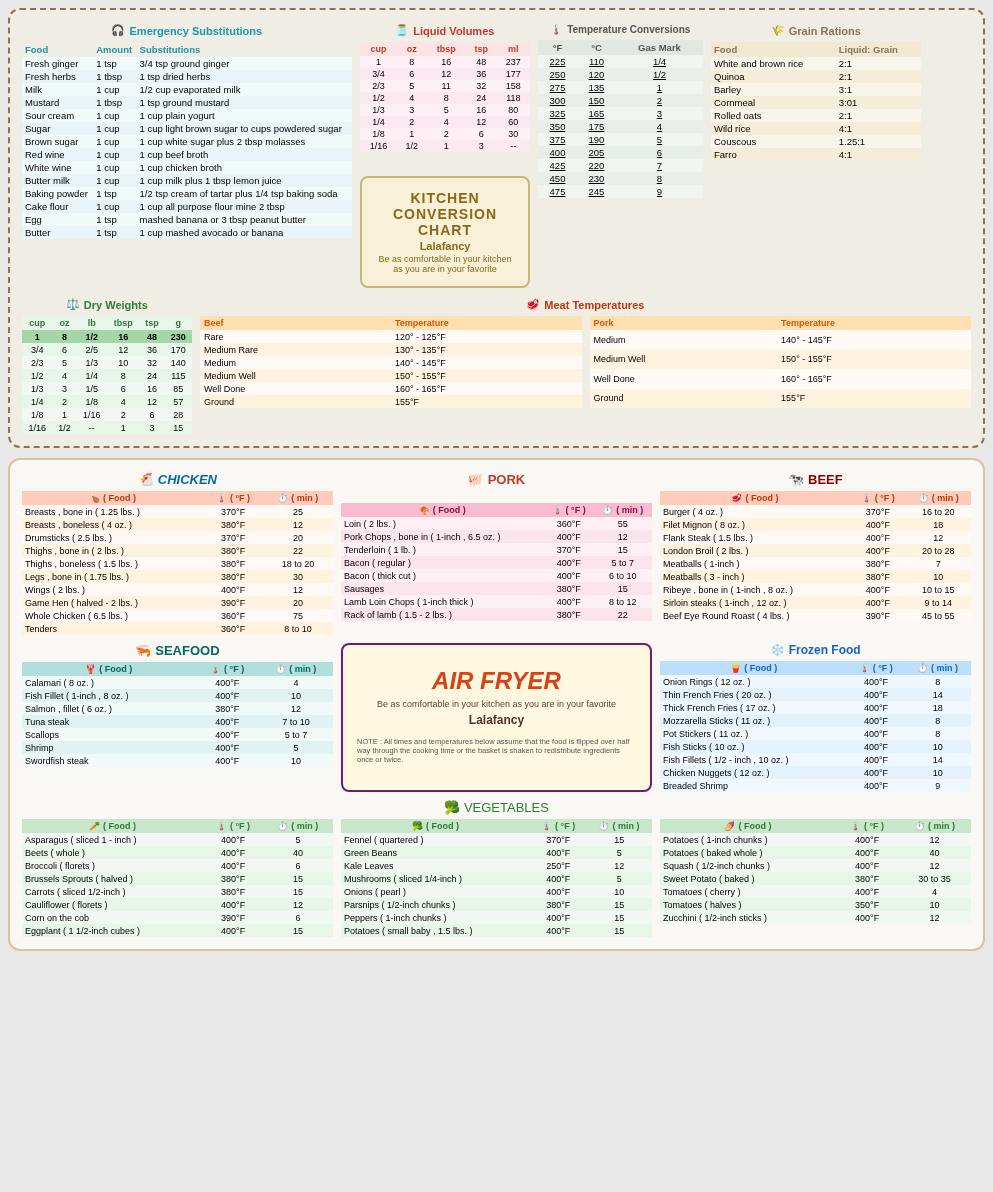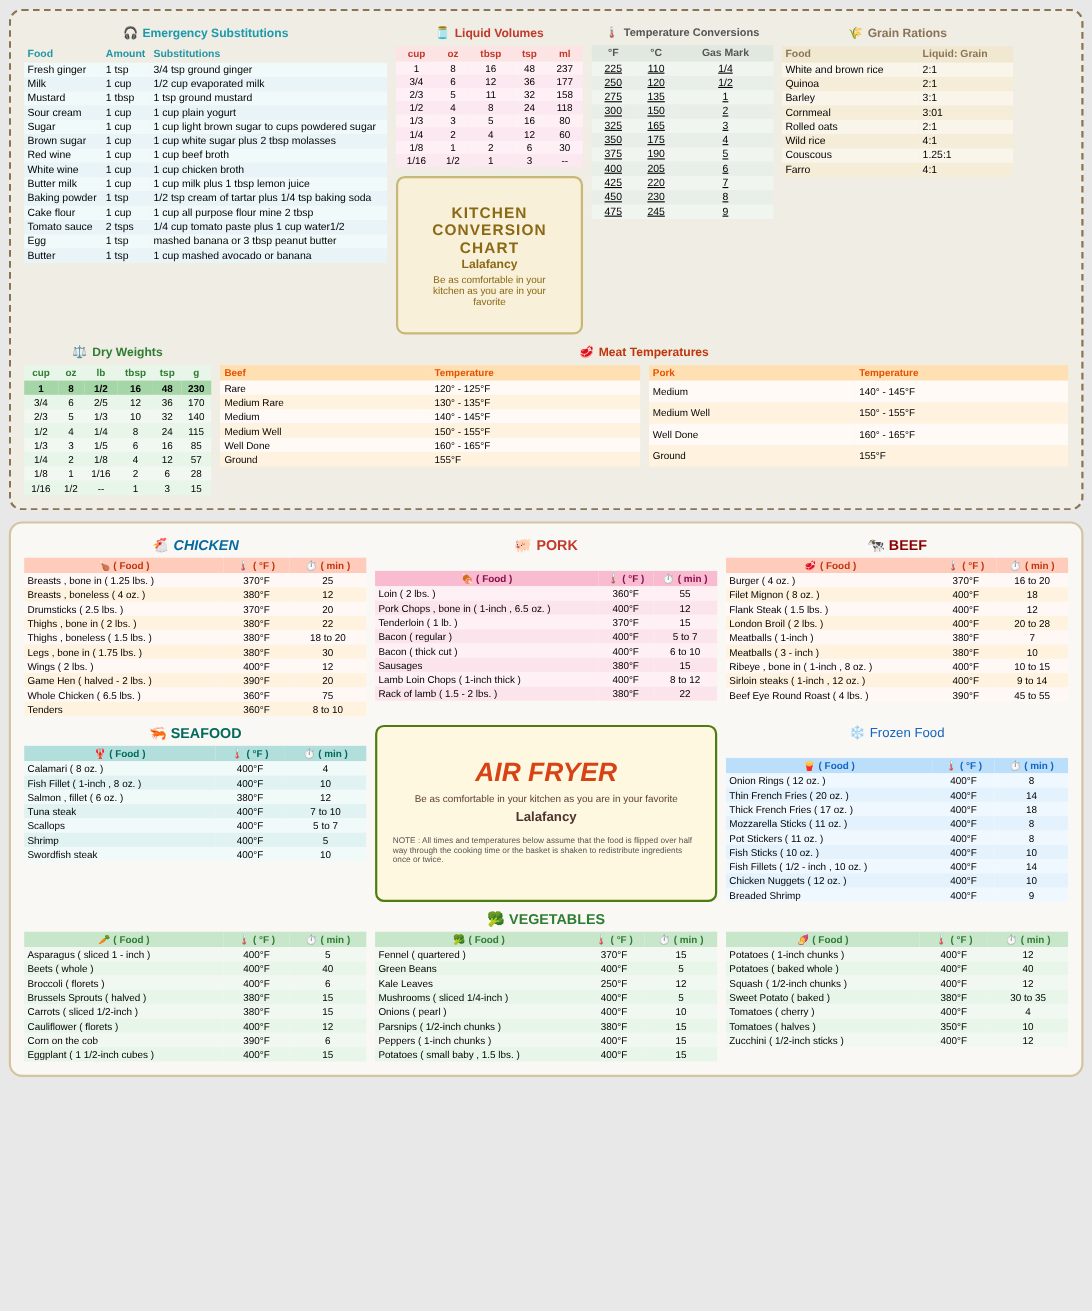--- a/index.html
+++ b/index.html
@@ -109,20 +109,25 @@
               <th>Substitutions</th>
             </tr>
           </thead>
           <tbody id="emergency-tbody">
               <tr>
                 <td>Fresh ginger</td>
                 <td>1 tsp</td>
                 <td>3/4 tsp ground ginger</td>
               </tr>
               <tr>
+                <td>Fresh herbs</td>
+                <td>1 tbsp</td>
+                <td>1 tsp dried herbs</td>
+              </tr>
+              <tr>
                 <td>Milk</td>
                 <td>1 cup</td>
                 <td>1/2 cup evaporated milk</td>
               </tr>
               <tr>
                 <td>Mustard</td>
                 <td>1 tbsp</td>
                 <td>1 tsp ground mustard</td>
               </tr>
               <tr>
@@ -157,25 +162,20 @@
               </tr>
               <tr>
                 <td>Baking powder</td>
                 <td>1 tsp</td>
                 <td>1/2 tsp cream of tartar plus 1/4 tsp baking soda</td>
               </tr>
               <tr>
                 <td>Cake flour</td>
                 <td>1 cup</td>
                 <td>1 cup all purpose flour mine 2 tbsp</td>
-              </tr>
-              <tr>
-                <td>Tomato sauce</td>
-                <td>2 tsps</td>
-                <td>1/4 cup tomato paste plus 1 cup water1/2</td>
               </tr>
               <tr>
                 <td>Egg</td>
                 <td>1 tsp</td>
                 <td>mashed banana or 3 tbsp peanut butter</td>
               </tr>
               <tr>
                 <td>Butter</td>
                 <td>1 tsp</td>
                 <td>1 cup mashed avocado or banana</td>
@@ -252,21 +252,21 @@
               <tr>
                 <td>1/16</td>
                 <td>1/2</td>
                 <td>1</td>
                 <td>3</td>
                 <td>--</td>
               </tr>
             </tbody>
         </table>
 
-        <div style="margin-top:8px; background:#f8f0d8; border:2px solid #c8b878; border-radius:8px; padding:23px; text-align:center;">
+        <div style="margin-top:24px; background:#f8f0d8; border:2px solid #c8b878; border-radius:8px; padding:12px; text-align:center;">
           <div style="font-size:14px; font-weight:900; color:#8B6914; letter-spacing:1px;">KITCHEN CONVERSION CHART</div>
           <div style="font-size:11px; font-weight:bold; color:#8B6914; margin:2px 0;">Lalafancy</div>
           <div style="font-size:9px; color:#8B6914;">Be as comfortable in your kitchen as you are in your favorite</div>
         </div>
       </div>
 
       <div>
         <div class="section-header" style="color:#555; font-size:10px;">
           <span>🌡️</span>
           <span>Temperature Conversions</span>
@@ -790,29 +790,29 @@
               </tr>
               <tr>
                 <td>Swordfish steak</td>
                 <td>400°F</td>
                 <td>10</td>
               </tr>
             </tbody>
         </table>
       </div>
 
-      <div style="background:#fff8e1; border:2px solid #4d7c0f; border-radius:8px; padding:10px; text-align:center; display:flex; flex-direction:column; align-items:center; justify-content:center;">
+      <div style="background:#fff8e1; border:2px solid #701a75; border-radius:8px; padding:10px; text-align:center; display:flex; flex-direction:column; align-items:center; justify-content:center;">
         <div style="font-size:24px; font-weight:900; color:#d84315; font-style:italic;">AIR FRYER</div>
         <div style="font-size:9px; color:#5d4037; margin:4px 0;">Be as comfortable in your kitchen as you are in your favorite</div>
         <div style="font-size:12px; font-weight:bold; color:#4e342e;">Lalafancy</div>
         <div style="font-size:7.5px; color:#555; margin-top:6px; text-align:left; padding:4px;">NOTE : All times and temperatures below assume that the food is flipped over half way through the cooking time or the basket is shaken to redistribute ingredients once or twice.</div>
       </div>
 
       <div>
-        <div style="text-align:center; font-weight:normal; font-size:12px; color:#1565C0; margin-bottom:16px;">
+        <div style="text-align:center; font-weight:bold; font-size:12px; color:#1565C0; margin-bottom:4px;">
           <span>❄️</span>
           <span>Frozen Food</span>
         </div>
         <table class="food-table frozen-table">
           <thead>
             <tr>
               <th><span>🍟</span> <span>( Food )</span></th>
               <th><span>🌡️</span> <span>( °F )</span></th>
               <th><span>⏱️</span> <span>( min )</span></th>
             </tr>
@@ -861,21 +861,21 @@
               <tr>
                 <td>Breaded Shrimp</td>
                 <td>400°F</td>
                 <td>9</td>
               </tr>
             </tbody>
         </table>
       </div>
     </div>
 
-    <div style="text-align:center; font-weight:bold; font-size:13px; color:#2E7D32; margin-bottom:4px;">
+    <div style="text-align:center; font-weight:normal; font-size:13px; color:#2E7D32; margin-bottom:4px;">
       <span>🥦</span>
       <span>VEGETABLES</span>
     </div>
     <div style="display:grid; grid-template-columns:1fr 1fr 1fr; gap:8px;">
       <div>
         <table class="food-table veggies-table">
           <thead>
             <tr>
               <th><span>🥕</span> <span>( Food )</span></th>
               <th><span>🌡️</span> <span>( °F )</span></th>

